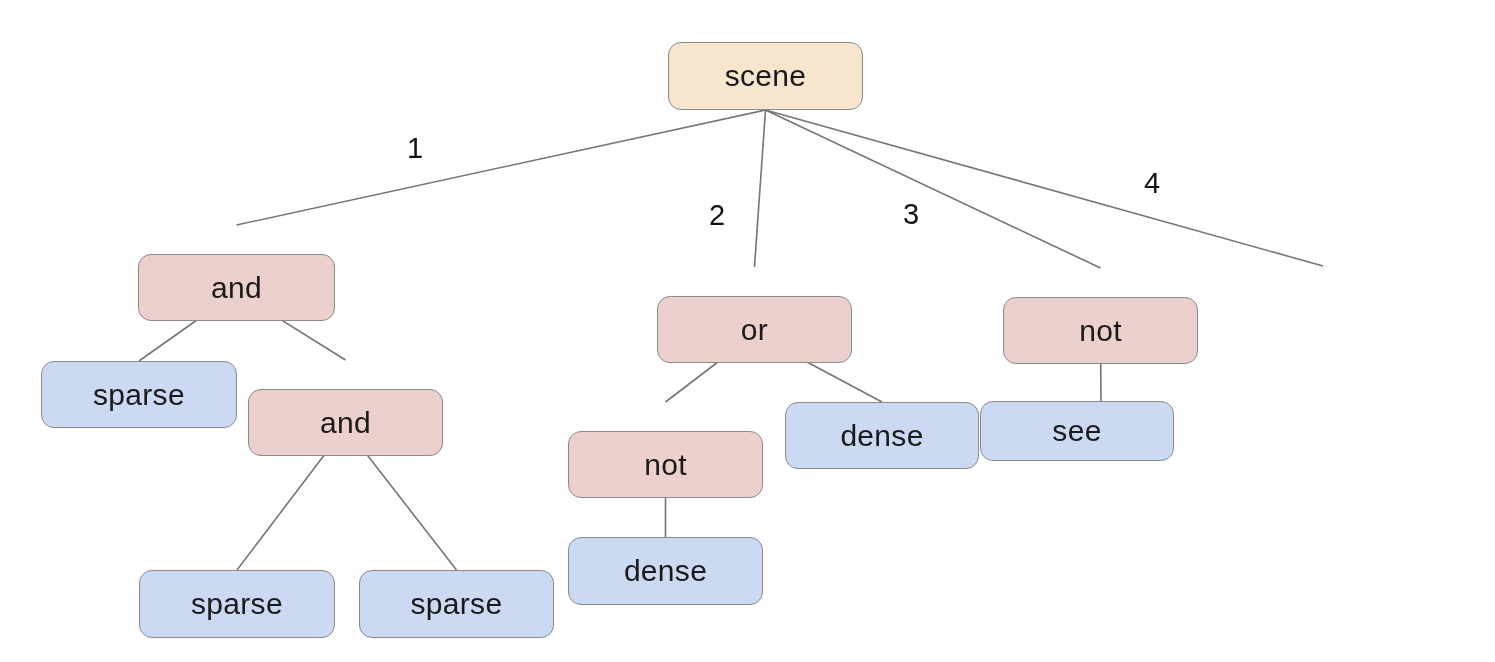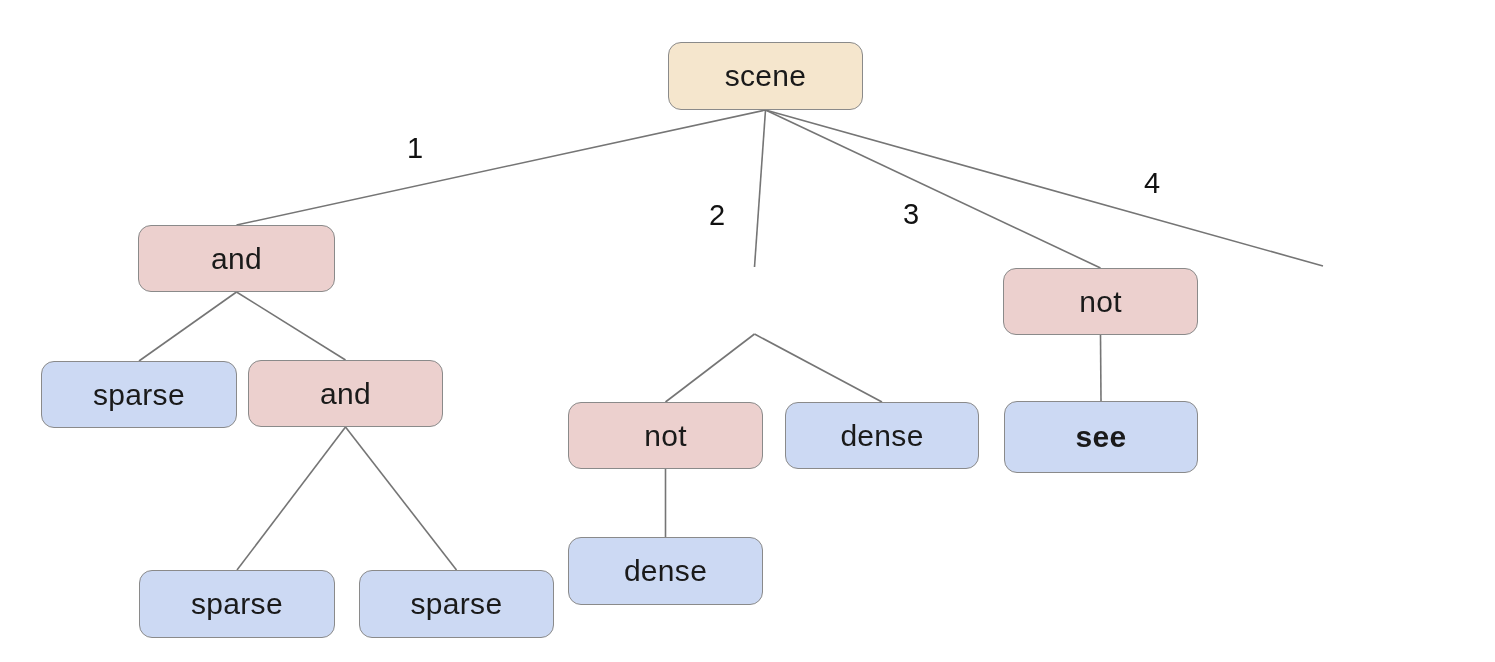--- a/index.html
+++ b/index.html
@@ -32,21 +32,21 @@
     border: 1.6px solid var(--border-color, #8a8a8a);
     border-radius: 13px;
     display: flex;
     align-items: center;
     justify-content: center;
     font-size: 30px;
     color: #1a1a1a;
     letter-spacing: 0.3px;
   }
   .node.root     { background: var(--root-fill, #f5e6cd); }
-  .node.operator { background: var(--operator-fill, #ecd0ce); }
+  .node.operator { background: var(--operator-fill, #ecd0ce); margin-top: 29px; }
   .node.leaf     { background: var(--leaf-fill, #ccd9f3); }
   .edge-label {
     position: absolute;
     transform: translate(-50%, -50%);
     font-size: 29px;
     color: #111111;
   }
 </style>
 </head>
 <body>
@@ -66,22 +66,23 @@
       <line x1="665.5" y1="469" x2="665.5" y2="537"></line>
       <line x1="1100.5" y1="335" x2="1101" y2="401"></line>
     </svg>
 
 <div class="edge-label" style="left: 415px; top: 148px;">1</div>
     <div class="edge-label" style="left: 717px; top: 215px;">2</div>
     <div class="edge-label" style="left: 911px; top: 214px;">3</div>
     <div class="edge-label" style="left: 1152px; top: 183px;">4</div>
     <div class="node root" style="left: 668px; top: 42px; width: 195px; height: 68px;">scene</div>
     <div class="node operator" style="left: 138px; top: 225px; width: 197px; height: 67px;">and</div>
+    <div class="node operator" style="left: 657px; top: 267px; width: 195px; height: 67px;">or</div>
     <div class="node operator" style="left: 1003px; top: 268px; width: 195px; height: 67px;">not</div>
     <div class="node leaf" style="left: 41px; top: 361px; width: 196px; height: 67px;">sparse</div>
     <div class="node operator" style="left: 248px; top: 360px; width: 195px; height: 67px;">and</div>
     <div class="node operator" style="left: 568px; top: 402px; width: 195px; height: 67px;">not</div>
     <div class="node leaf" style="left: 785px; top: 402px; width: 194px; height: 67px;">dense</div>
-    <div class="node leaf" style="left: 1004px; top: 401px; width: 194px; height: 72px; font-weight: bold;">see</div>
+    <div class="node leaf" style="left: 980px; top: 401px; width: 194px; height: 60px;">see</div>
     <div class="node leaf" style="left: 139px; top: 570px; width: 196px; height: 68px;">sparse</div>
     <div class="node leaf" style="left: 359px; top: 570px; width: 195px; height: 68px;">sparse</div>
     <div class="node leaf" style="left: 568px; top: 537px; width: 195px; height: 68px;">dense</div>
   </div>
 
 </body></html>

